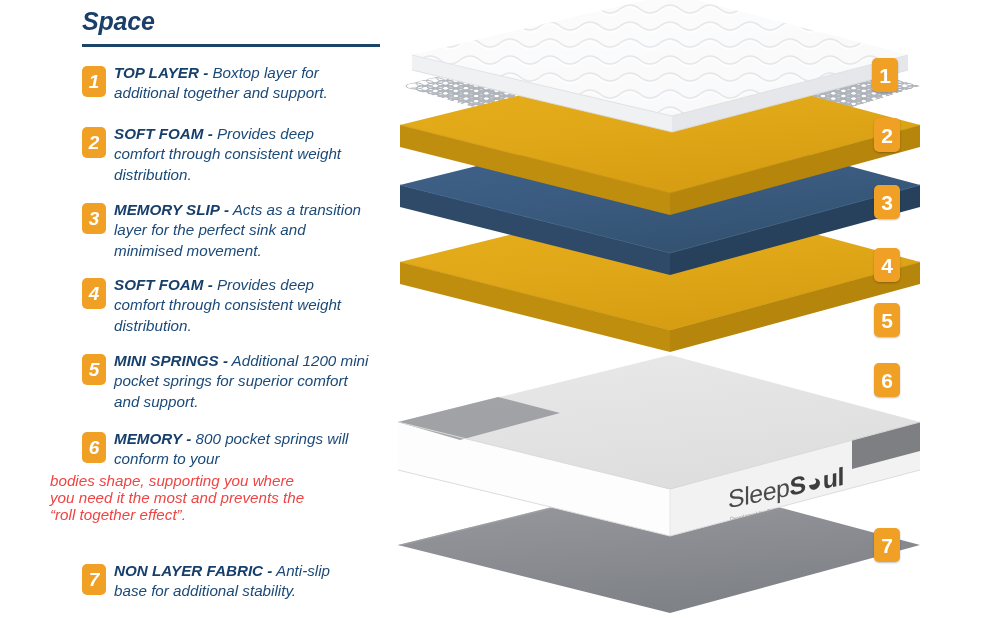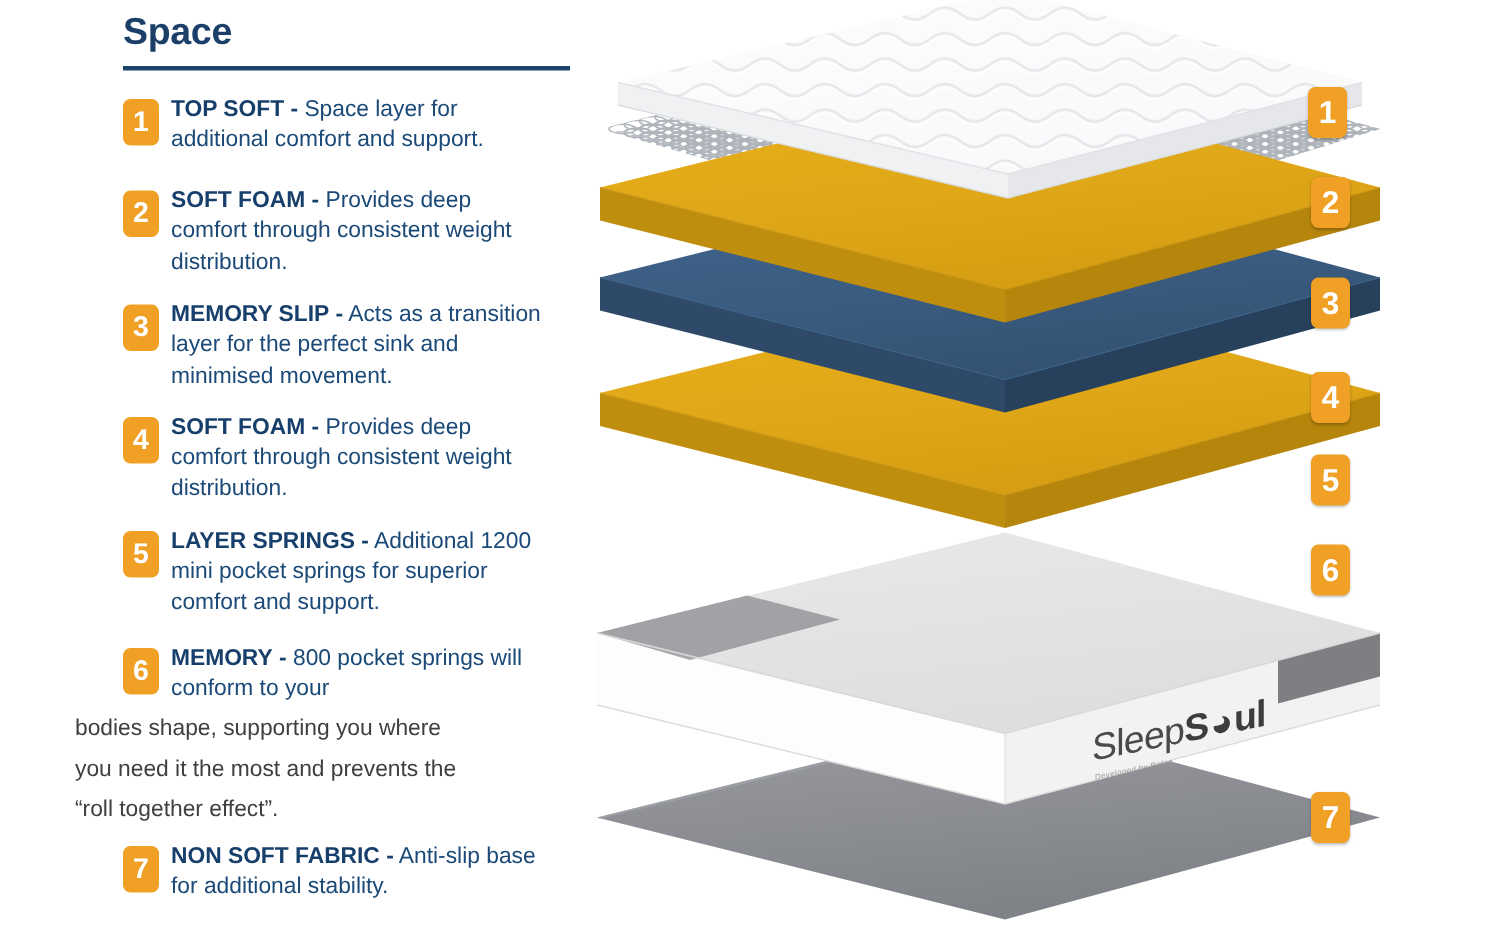--- a/index.html
+++ b/index.html
@@ -6,21 +6,21 @@
   html,body { width:1000px; height:625px; }
   body {
     background:#ffffff;
     font-family:"Liberation Sans", sans-serif;
     overflow:hidden;
     position:relative;
   }
 
   
   #legend-panel {
-    position:absolute; left:0; top:0; width:390px; height:532px;
+    position:absolute; left:0; top:0; width:390px; height:532px;font-style:italic;
   }
   #page-title {
     position:absolute; left:82px; top:7px;
     font-size:25px; font-weight:bold; color:#1b3f68;
     letter-spacing:-0.2px;
   }
   #title-divider {
     position:absolute; left:82px; top:44px; width:298px; height:3px;
     background:#1b4469;
   }
@@ -56,21 +56,21 @@
   }
   .legend-text.wide { width:262px; }
   .legend-text b { font-weight:bold; color:#173f6b; }
   .legend-text .dash { font-weight:bold; color:#173f6b; }
 
   
   #item-6 .legend-text { width:238px; }
   #item-6-overflow {
     position:absolute; left:-32px; top:40px;
     width:270px;
-    font-size:15.2px; line-height:27px; color:#404040;
+    font-size:15.2px; line-height:17px; color:#ef4444;
   }
 
   
   #diagram { position:absolute; left:380px; top:0; width:620px; height:625px; }
 
   .iso-svg { position:absolute; left:0; top:0; overflow:visible; }
 
   .right-badge { position:absolute; z-index:40; }
 
   
@@ -100,52 +100,52 @@
 
 <div id="legend-panel">
 
   <div id="page-title">Space</div>
   <div id="title-divider"></div>
 
   <div id="legend-list">
 
     <div class="legend-item" id="item-1" style="left:82px; top:66px;">
       <div class="badge">1</div>
-      <div class="legend-text"><b>TOP SOFT</b> <span class="dash">-</span> <span>Space layer for additional comfort and support.</span></div>
+      <div class="legend-text"><b>TOP LAYER</b> <span class="dash">-</span> <span>Boxtop layer for additional together and support.</span></div>
     </div>
 
     <div class="legend-item" id="item-2" style="left:82px; top:127px;">
       <div class="badge">2</div>
       <div class="legend-text"><b>SOFT FOAM</b> <span class="dash">-</span> <span>Provides deep comfort through consistent weight distribution.</span></div>
     </div>
 
     <div class="legend-item" id="item-3" style="left:82px; top:203px;">
       <div class="badge">3</div>
       <div class="legend-text wide"><b>MEMORY SLIP</b> <span class="dash">-</span> <span>Acts as a transition layer for the perfect sink and minimised movement.</span></div>
     </div>
 
     <div class="legend-item" id="item-4" style="left:82px; top:278px;">
       <div class="badge">4</div>
       <div class="legend-text"><b>SOFT FOAM</b> <span class="dash">-</span> <span>Provides deep comfort through consistent weight distribution.</span></div>
     </div>
 
     <div class="legend-item" id="item-5" style="left:82px; top:354px;">
       <div class="badge">5</div>
-      <div class="legend-text wide"><b>LAYER SPRINGS</b> <span class="dash">-</span> <span>Additional 1200 mini pocket springs for superior comfort and support.</span></div>
+      <div class="legend-text wide"><b>MINI SPRINGS</b> <span class="dash">-</span> <span>Additional 1200 mini pocket springs for superior comfort and support.</span></div>
     </div>
 
     <div class="legend-item" id="item-6" style="left:82px; top:432px;">
       <div class="badge">6</div>
       <div class="legend-text"><b>MEMORY</b> <span class="dash">-</span> <span>800 pocket springs will conform to your</span></div>
       <div id="item-6-overflow">bodies shape, supporting you where you need it the most and prevents the “roll together effect”.</div>
     </div>
 
     <div class="legend-item" id="item-7" style="left:82px; top:564px;">
       <div class="badge">7</div>
-      <div class="legend-text"><b>NON SOFT FABRIC</b> <span class="dash">-</span> <span>Anti-slip base for additional stability.</span></div>
+      <div class="legend-text"><b>NON LAYER FABRIC</b> <span class="dash">-</span> <span>Anti-slip base for additional stability.</span></div>
     </div>
 
   </div>
 </div>
 
 <div id="diagram">
 
   <svg class="iso-svg" width="620" height="625" viewBox="0 0 620 625">
     <defs>
 

